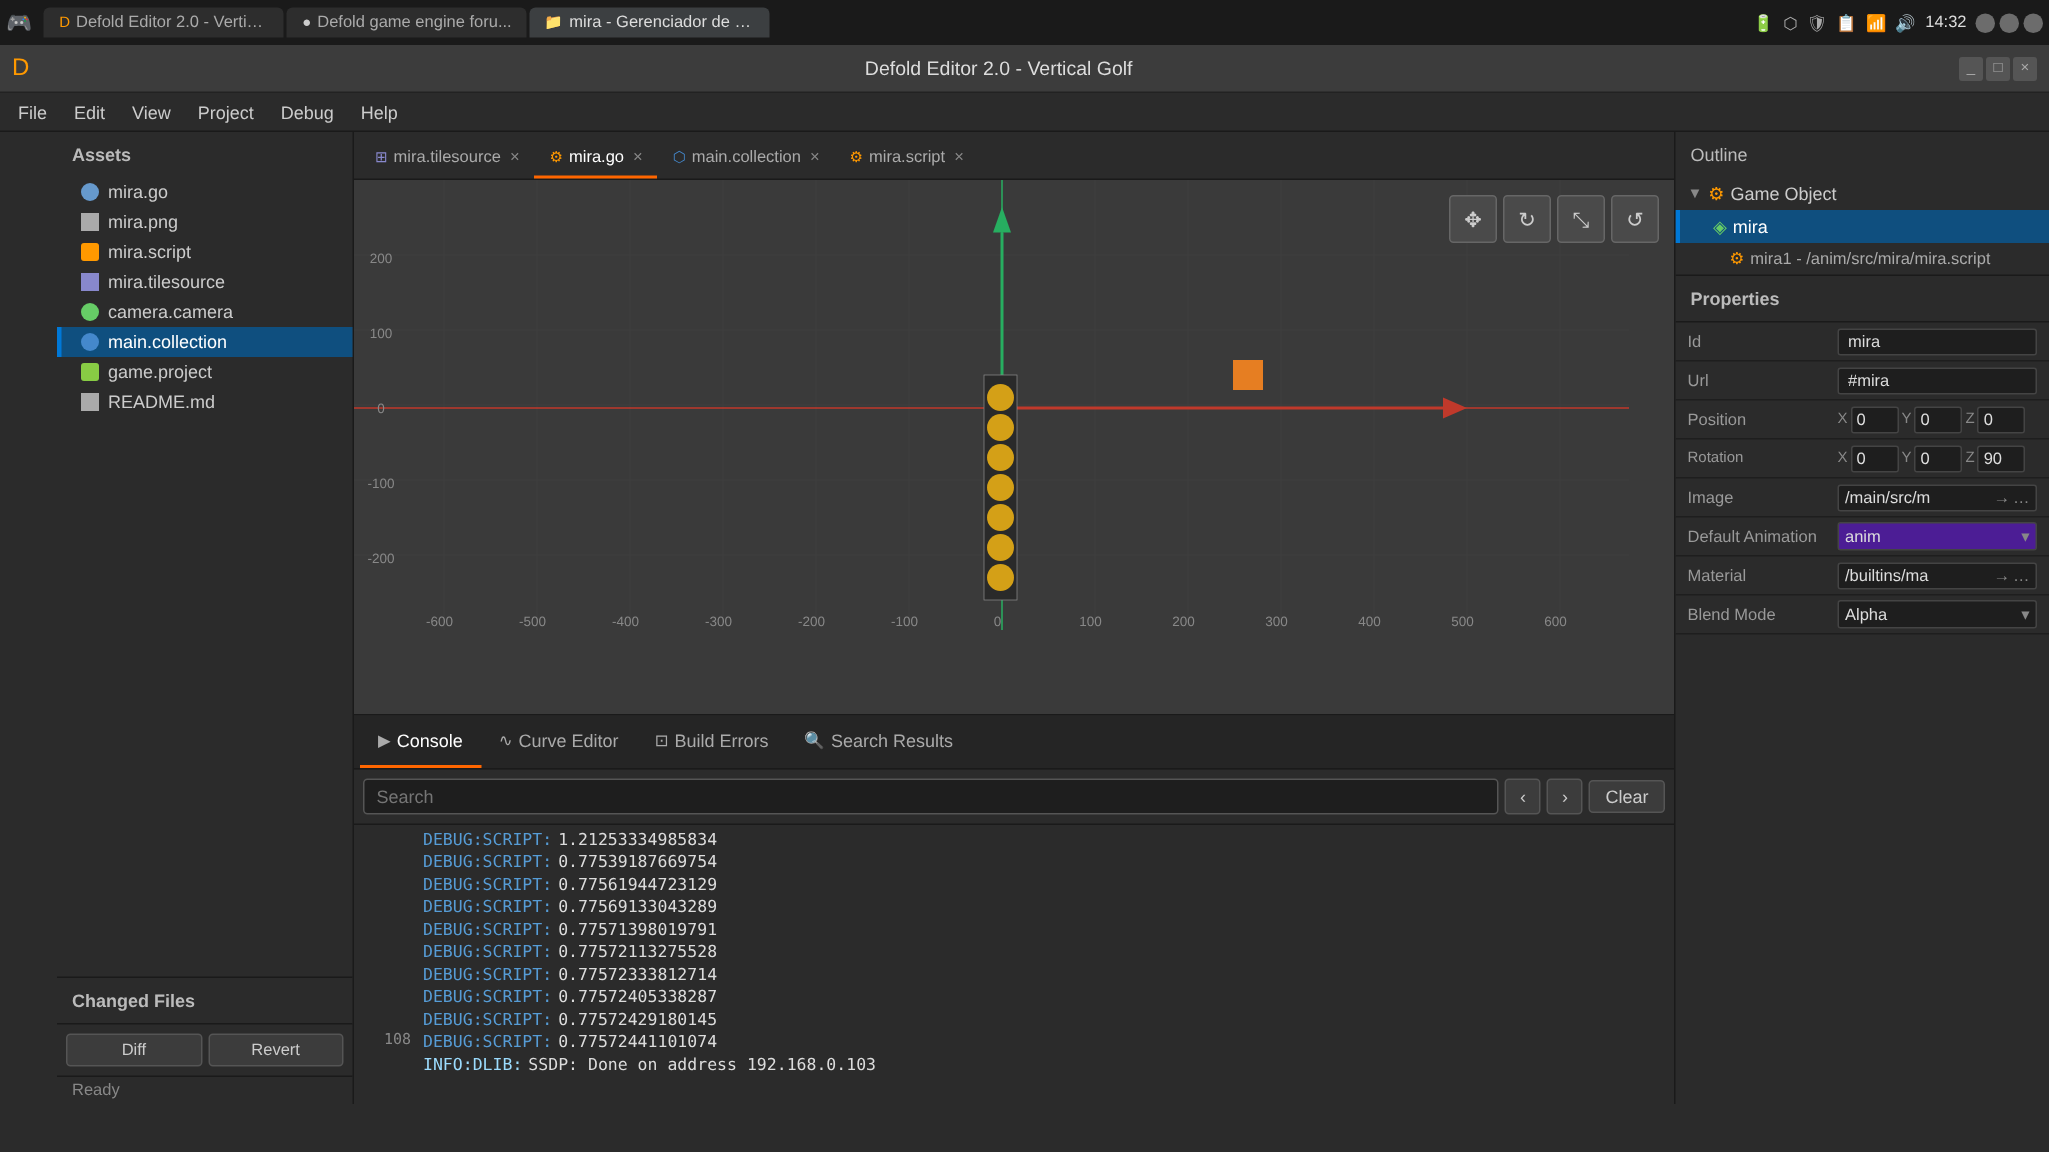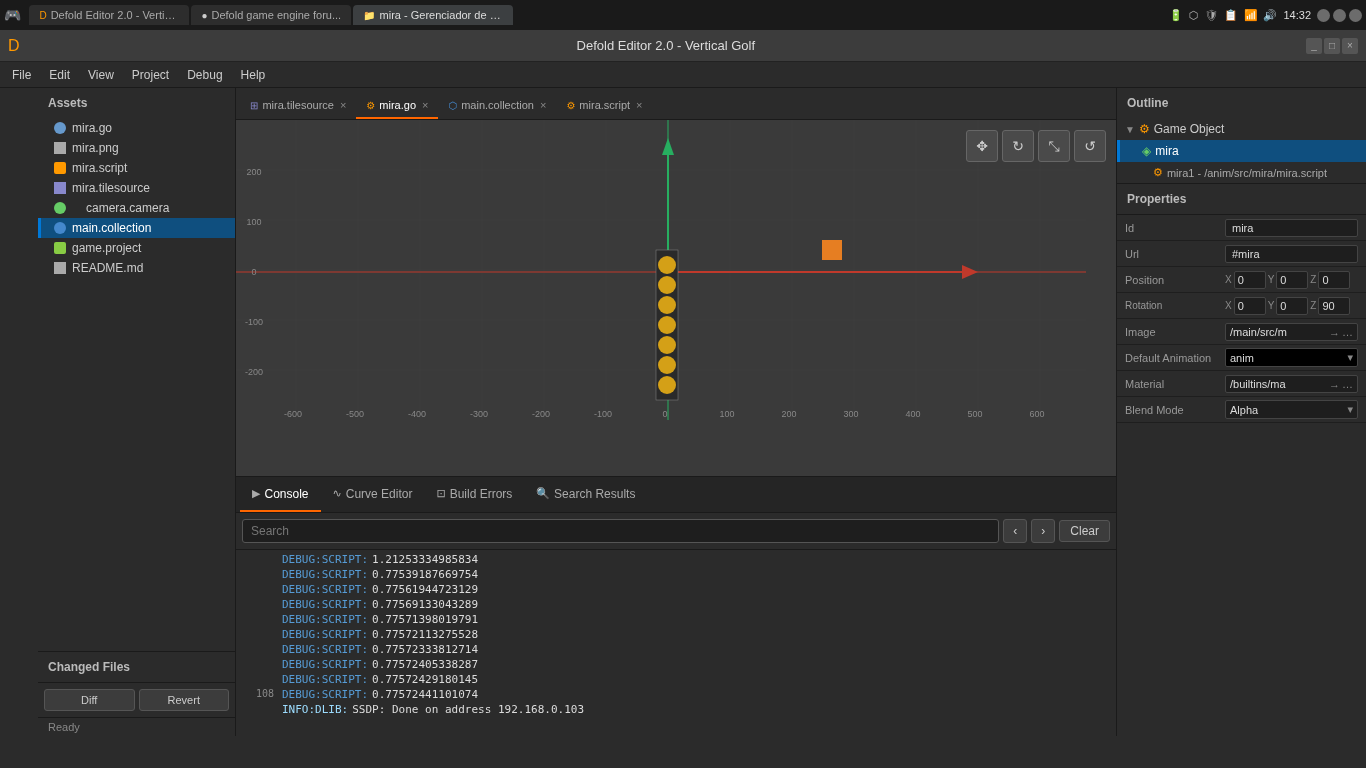--- a/index.html
+++ b/index.html
@@ -91,21 +91,21 @@
       <span>mira.png</span>
     </div>
     <div style="padding:3px 10px 3px 16px; display:flex; align-items:center; gap:6px; cursor:pointer; font-size:12px; color:#ccc;">
       <div style="width:12px; height:12px; background:#ff9900; flex-shrink:0; border-radius:2px;"></div>
       <span>mira.script</span>
     </div>
     <div style="padding:3px 10px 3px 16px; display:flex; align-items:center; gap:6px; cursor:pointer; font-size:12px; color:#ccc;">
       <div style="width:12px; height:12px; background:#8888cc; flex-shrink:0;"></div>
       <span>mira.tilesource</span>
     </div>
-    <div style="padding:3px 10px 3px 16px; display:flex; align-items:center; gap:20px; cursor:pointer; font-size:12px; color:#ccc;">
+    <div style="padding:3px 10px 3px 16px; display:flex; align-items:center; gap:6px; cursor:pointer; font-size:12px; color:#ccc;">
       <div style="width:12px; height:12px; border-radius:50%; background:#66cc66; flex-shrink:0;"></div>
       <span>camera.camera</span>
     </div>
     <div style="padding:3px 10px 3px 13px; display:flex; align-items:center; gap:6px; cursor:pointer; font-size:12px; color:#fff; background:#0f4f7f; border-left:3px solid #0078d7;">
       <div style="width:12px; height:12px; border-radius:50%; background:#4488cc; flex-shrink:0;"></div>
       <span>main.collection</span>
     </div>
     <div style="padding:3px 10px 3px 16px; display:flex; align-items:center; gap:6px; cursor:pointer; font-size:12px; color:#ccc;">
       <div style="width:12px; height:12px; border-radius:2px; background:#88cc44; flex-shrink:0;"></div>
       <span>game.project</span>
@@ -306,21 +306,21 @@
           <span style="color:#9cdcfe; margin-right:4px;">INFO:DLIB:</span>
           <span style="color:#dcdcdc;">SSDP: Done on address 192.168.0.103</span>
         </div>
       </div>
     </div>
   </div>
 
   <div id="right-panel" style="width:250px; background:#2b2b2b; border-left:1px solid #1a1a1a; display:flex; flex-direction:column; flex-shrink:0; overflow:hidden;">
 
     <div style="border-bottom:1px solid #1a1a1a;">
-      <div style="padding:8px 10px; font-size:12px; color:#bbb; font-weight:bold;">Outline</div>
+      <div style="padding:8px 10px; font-size:12px; color:#bbb; font-weight:normal;">Outline</div>
 
       <div style="padding:4px 8px; display:flex; align-items:center; gap:4px; cursor:pointer;">
         <span style="color:#888; font-size:10px;">▼</span>
         <span style="color:#ff9900; font-size:12px;">⚙</span>
         <span style="font-size:12px; color:#ccc;">Game Object</span>
       </div>
 
       <div style="padding:4px 8px 4px 22px; display:flex; align-items:center; gap:4px; cursor:pointer; background:#0f4f7f; border-left:3px solid #0078d7;">
         <span style="color:#66cc66; font-size:12px;">◈</span>
         <span style="font-size:12px; color:#fff;">mira</span>
@@ -379,21 +379,21 @@
         <span style="width:100px; font-size:11px; color:#999; flex-shrink:0;">Image</span>
         <div style="flex:1; display:flex; align-items:center; background:#1e1e1e; border:1px solid #444; border-radius:2px; padding:2px 4px; gap:2px;">
           <span style="flex:1; color:#ddd; font-size:11px; overflow:hidden; text-overflow:ellipsis; white-space:nowrap;">/main/src/m</span>
           <span style="color:#888; font-size:11px; cursor:pointer;">→</span>
           <span style="color:#888; font-size:11px; cursor:pointer;">…</span>
         </div>
       </div>
 
       <div style="display:flex; align-items:center; padding:3px 8px; border-bottom:1px solid #1e1e1e; min-height:26px;">
         <span style="width:100px; font-size:11px; color:#999; flex-shrink:0;">Default Animation</span>
-        <div style="flex:1; display:flex; align-items:center; background:#000000; border:1px solid #444; border-radius:2px; padding:2px 4px;">
+        <div style="flex:1; display:flex; align-items:center; background:#4c1d95; border:1px solid #444; border-radius:2px; padding:2px 4px;">
           <span style="flex:1; color:#ddd; font-size:11px;">anim</span>
           <span style="color:#888; font-size:11px;">▾</span>
         </div>
       </div>
 
       <div style="display:flex; align-items:center; padding:3px 8px; border-bottom:1px solid #1e1e1e; min-height:26px;">
         <span style="width:100px; font-size:11px; color:#999; flex-shrink:0;">Material</span>
         <div style="flex:1; display:flex; align-items:center; background:#1e1e1e; border:1px solid #444; border-radius:2px; padding:2px 4px; gap:2px;">
           <span style="flex:1; color:#ddd; font-size:11px; overflow:hidden; text-overflow:ellipsis; white-space:nowrap;">/builtins/ma</span>
           <span style="color:#888; font-size:11px; cursor:pointer;">→</span>

